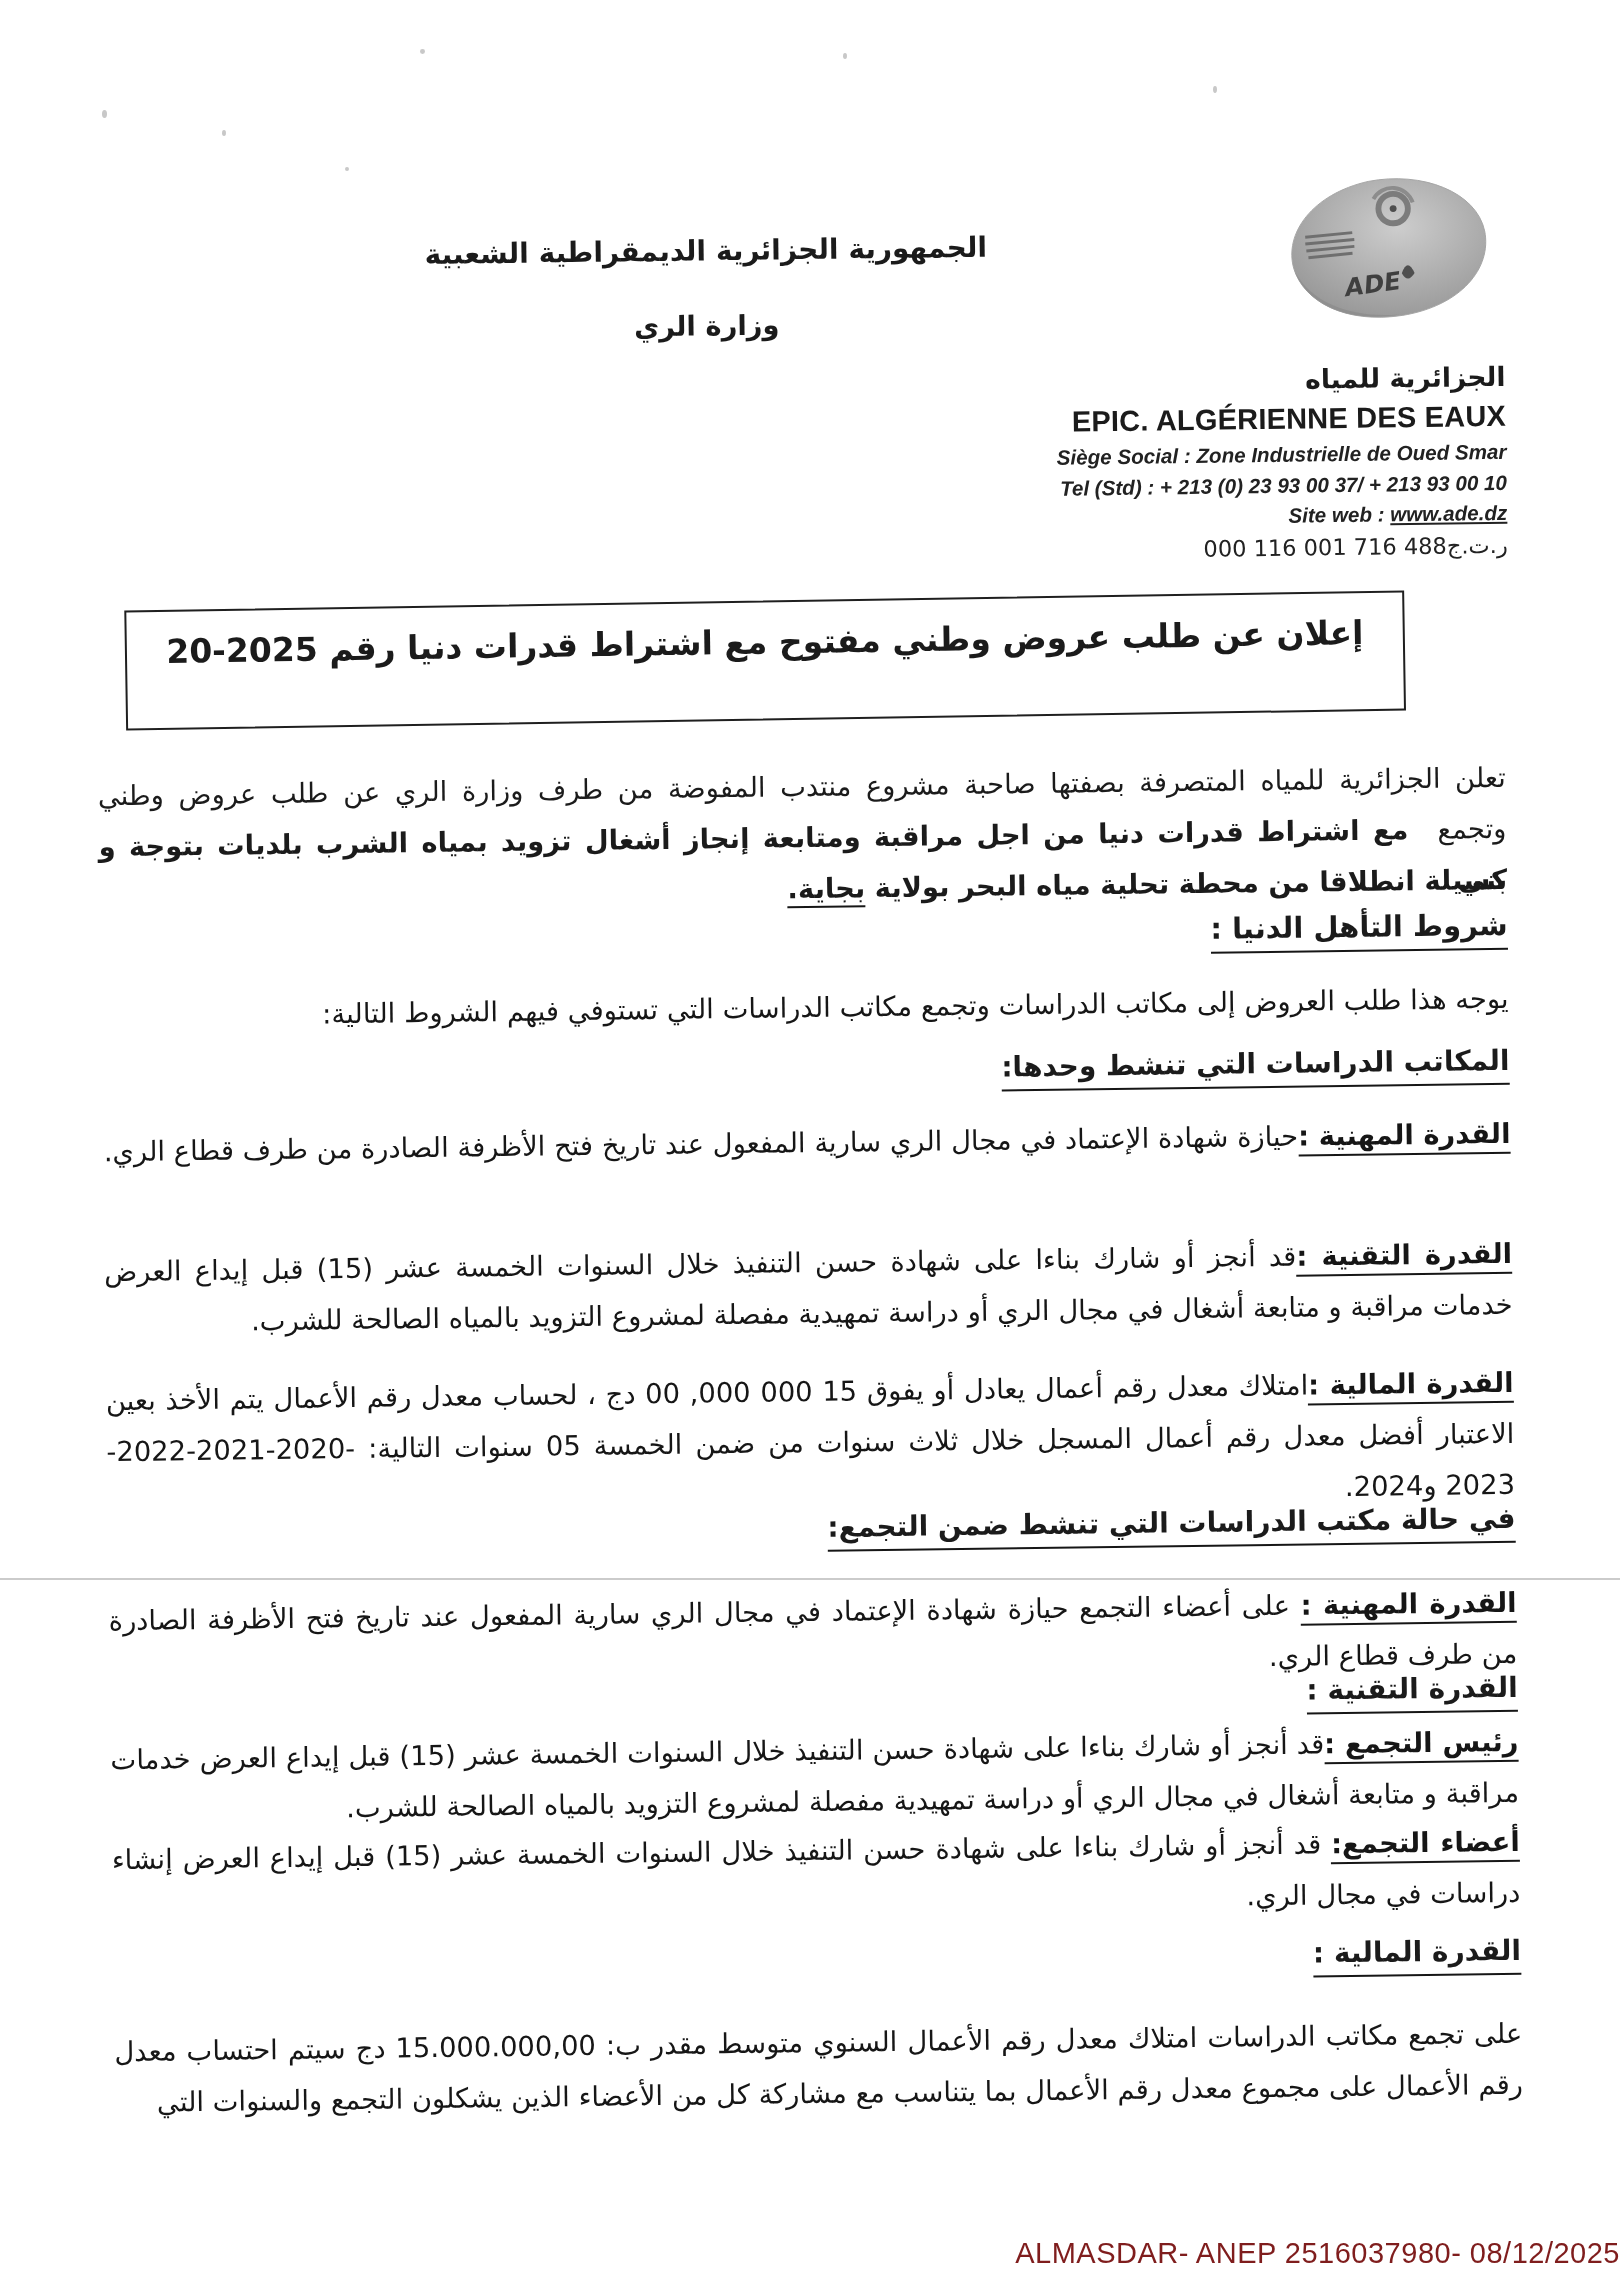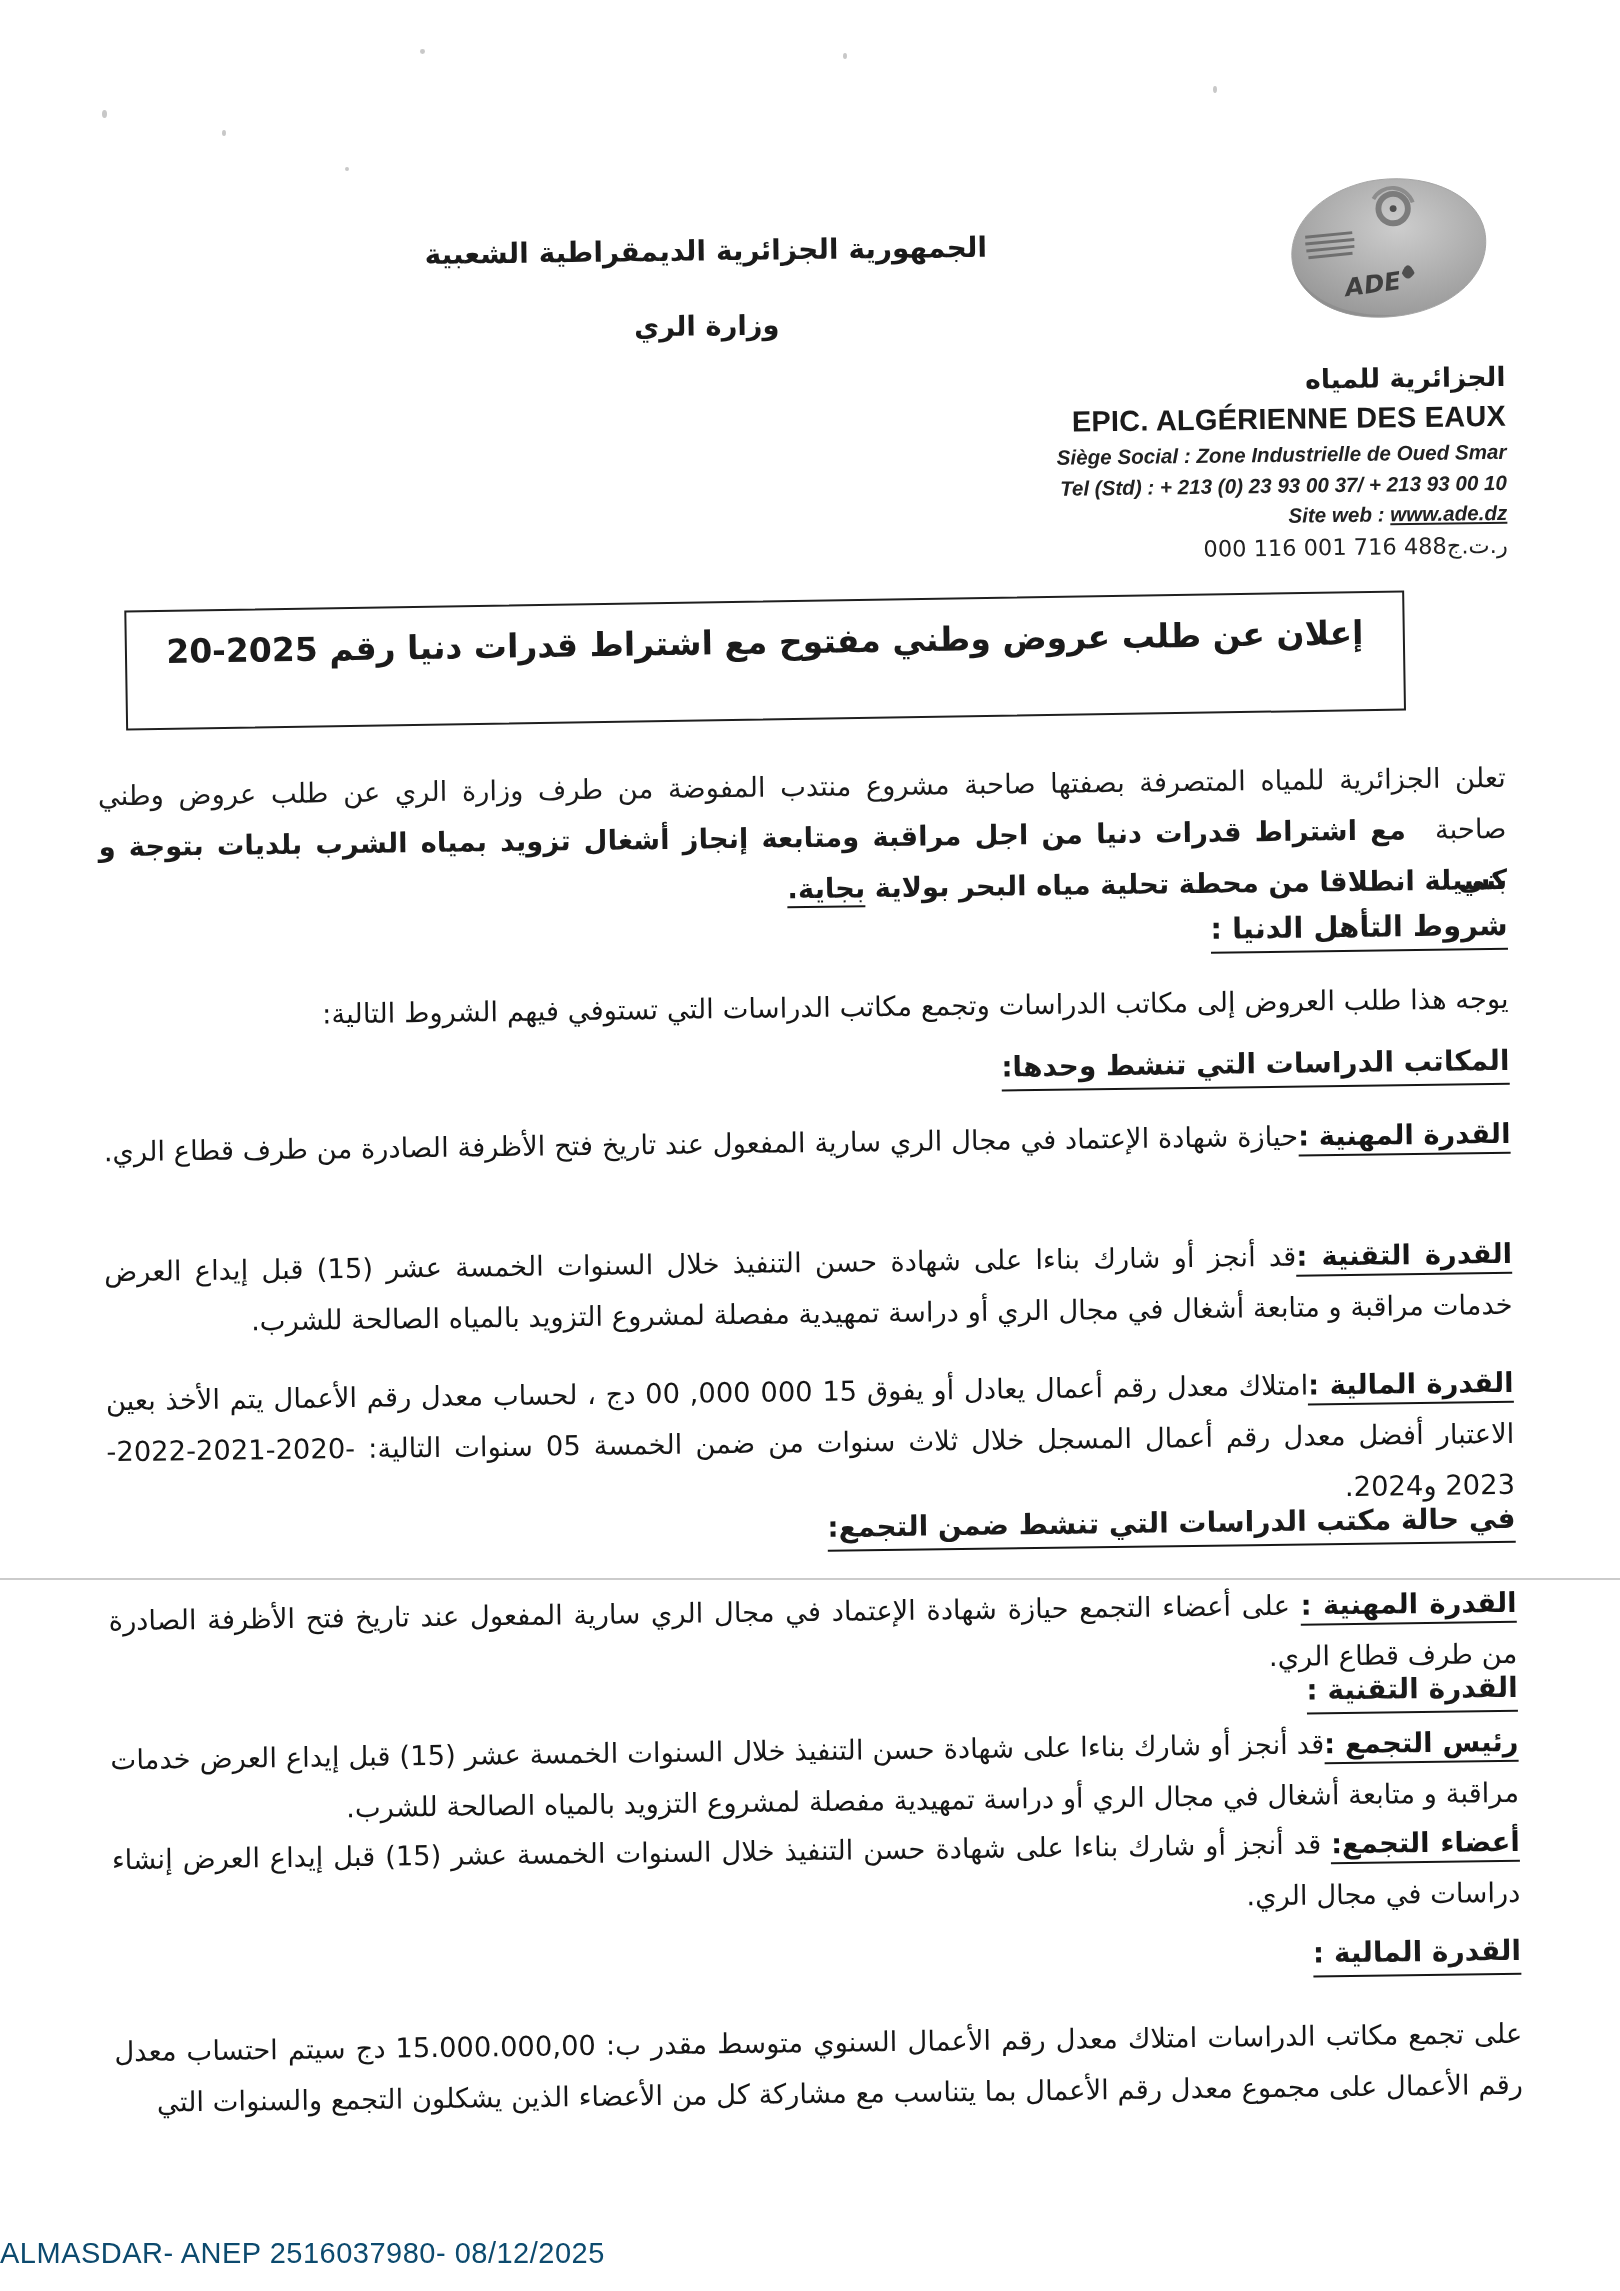--- a/index.html
+++ b/index.html
@@ -34,22 +34,22 @@
   .b{font-weight:bold;}
   .ub{font-weight:bold;border-bottom:2.9px solid #161616;padding-bottom:2px;}
   .lbl{font-weight:bold;border-bottom:2.9px solid #161616;padding-bottom:2.9px;}
   .h{position:absolute;right:111px;direction:rtl;font-size:28px;font-weight:bold;}
   .h .u{border-bottom:2.9px solid #161616;padding-bottom:5.9px;}
   .gap{display:inline-block;width:29px;}
   
   #fold-line{position:absolute;left:0;top:1578px;width:1620px;height:2px;background:#cbcbcb;}
   .speck{position:absolute;background:#9a9a9a;border-radius:50%;opacity:.55;}
   
-  #footer{position:absolute;left:0;top:2237px;width:1620px;text-align:left;
-    font-family:"Liberation Sans",sans-serif;font-size:29px;color:#0c4a6e;letter-spacing:0.5px;}
+  #footer{position:absolute;left:0;top:2237px;width:1620px;text-align:right;
+    font-family:"Liberation Sans",sans-serif;font-size:29px;color:#7f1d1d;letter-spacing:0.5px;}
   #logo{left:1286px;top:179px;width:221px;height:155px;}
 </style>
 </head>
 <body>
 
 <div id="doc">
 
   <div class="abs" id="hdr-center">
     <div class="republic">الجمهورية الجزائرية الديمقراطية الشعبية</div>
     <div class="ministry">وزارة الري</div>
@@ -88,21 +88,21 @@
     <div class="org-line">Tel (Std) : + 213 (0) 23 93 00 37/ + 213 93 00 10</div>
     <div class="org-line"><span>Site web : </span><span class="site-url">www.ade.dz</span></div>
     <div class="org-reg"><span>ر.ت.ج</span><span class="num">000 116 001 716 488</span></div>
   </div>
 
   <div class="abs" id="title-box">
     <div class="t">إعلان عن طلب عروض وطني مفتوح مع اشتراط قدرات دنيا رقم 2025-20</div>
   </div>
 
   <div class="line stretch" style="top:761px;">تعلن الجزائرية للمياه المتصرفة بصفتها صاحبة مشروع منتدب المفوضة من طرف وزارة الري عن طلب عروض وطني</div>
-  <div class="line stretch" style="top:812px;"><span>صاحبة</span><span class="gap"></span><span class="b">مع اشتراط قدرات دنيا من اجل مراقبة ومتابعة إنجاز أشغال تزويد بمياه الشرب بلديات بتوجة و بني</span></div>
+  <div class="line stretch" style="top:812px;"><span>وتجمع</span><span class="gap"></span><span class="b">مع اشتراط قدرات دنيا من اجل مراقبة ومتابعة إنجاز أشغال تزويد بمياه الشرب بلديات بتوجة و بني</span></div>
   <div class="line" style="top:863px;text-align:right;"><span class="b">كسيلة انطلاقا من محطة تحلية مياه البحر بولاية </span><span class="ub">بجاية.</span></div>
 
   <div class="h" style="top:917px;font-size:29px;"><span class="u">شروط التأهل الدنيا :</span></div>
 
   <div class="p" style="top:982px;">يوجه هذا طلب العروض إلى مكاتب الدراسات وتجمع مكاتب الدراسات التي تستوفي فيهم الشروط التالية:</div>
 
   <div class="h" style="top:1053px;"><span class="u">المكاتب الدراسات التي تنشط وحدها:</span></div>
 
   <div class="p" style="top:1117px;"><span class="lbl">القدرة المهنية :</span><span>حيازة شهادة الإعتماد في مجال الري سارية المفعول عند تاريخ فتح الأظرفة الصادرة من طرف قطاع الري.</span></div>
 

